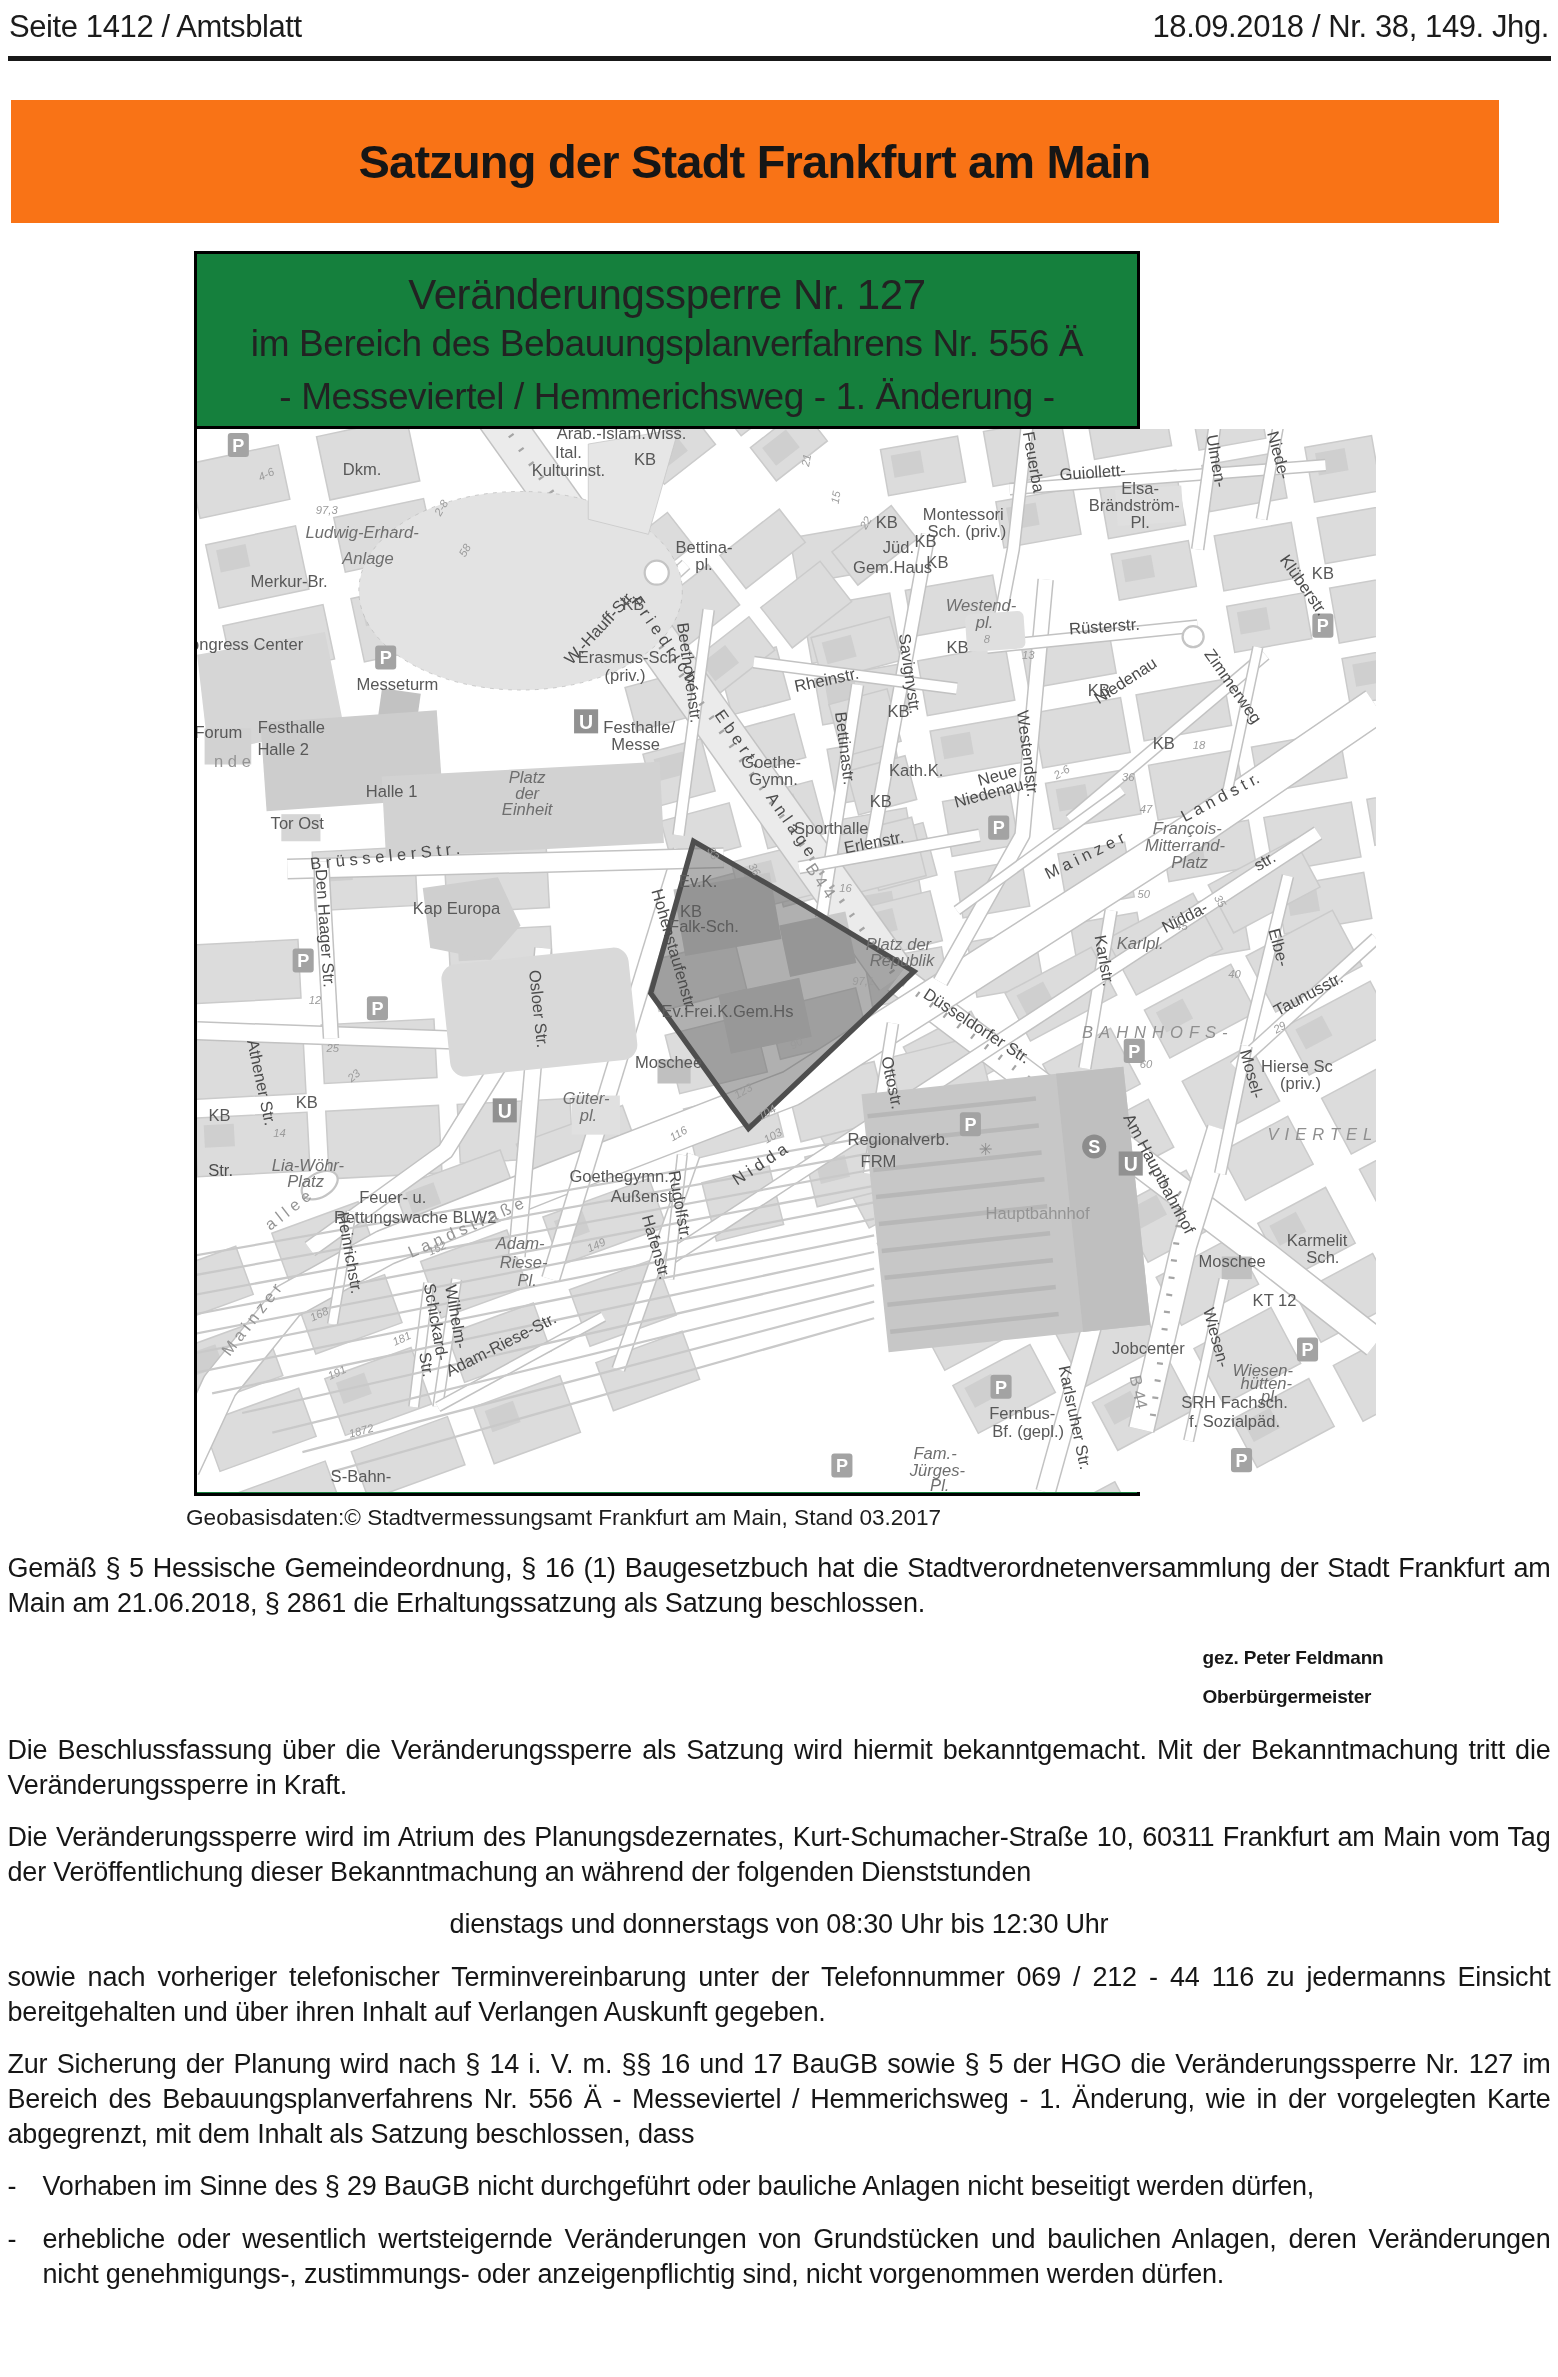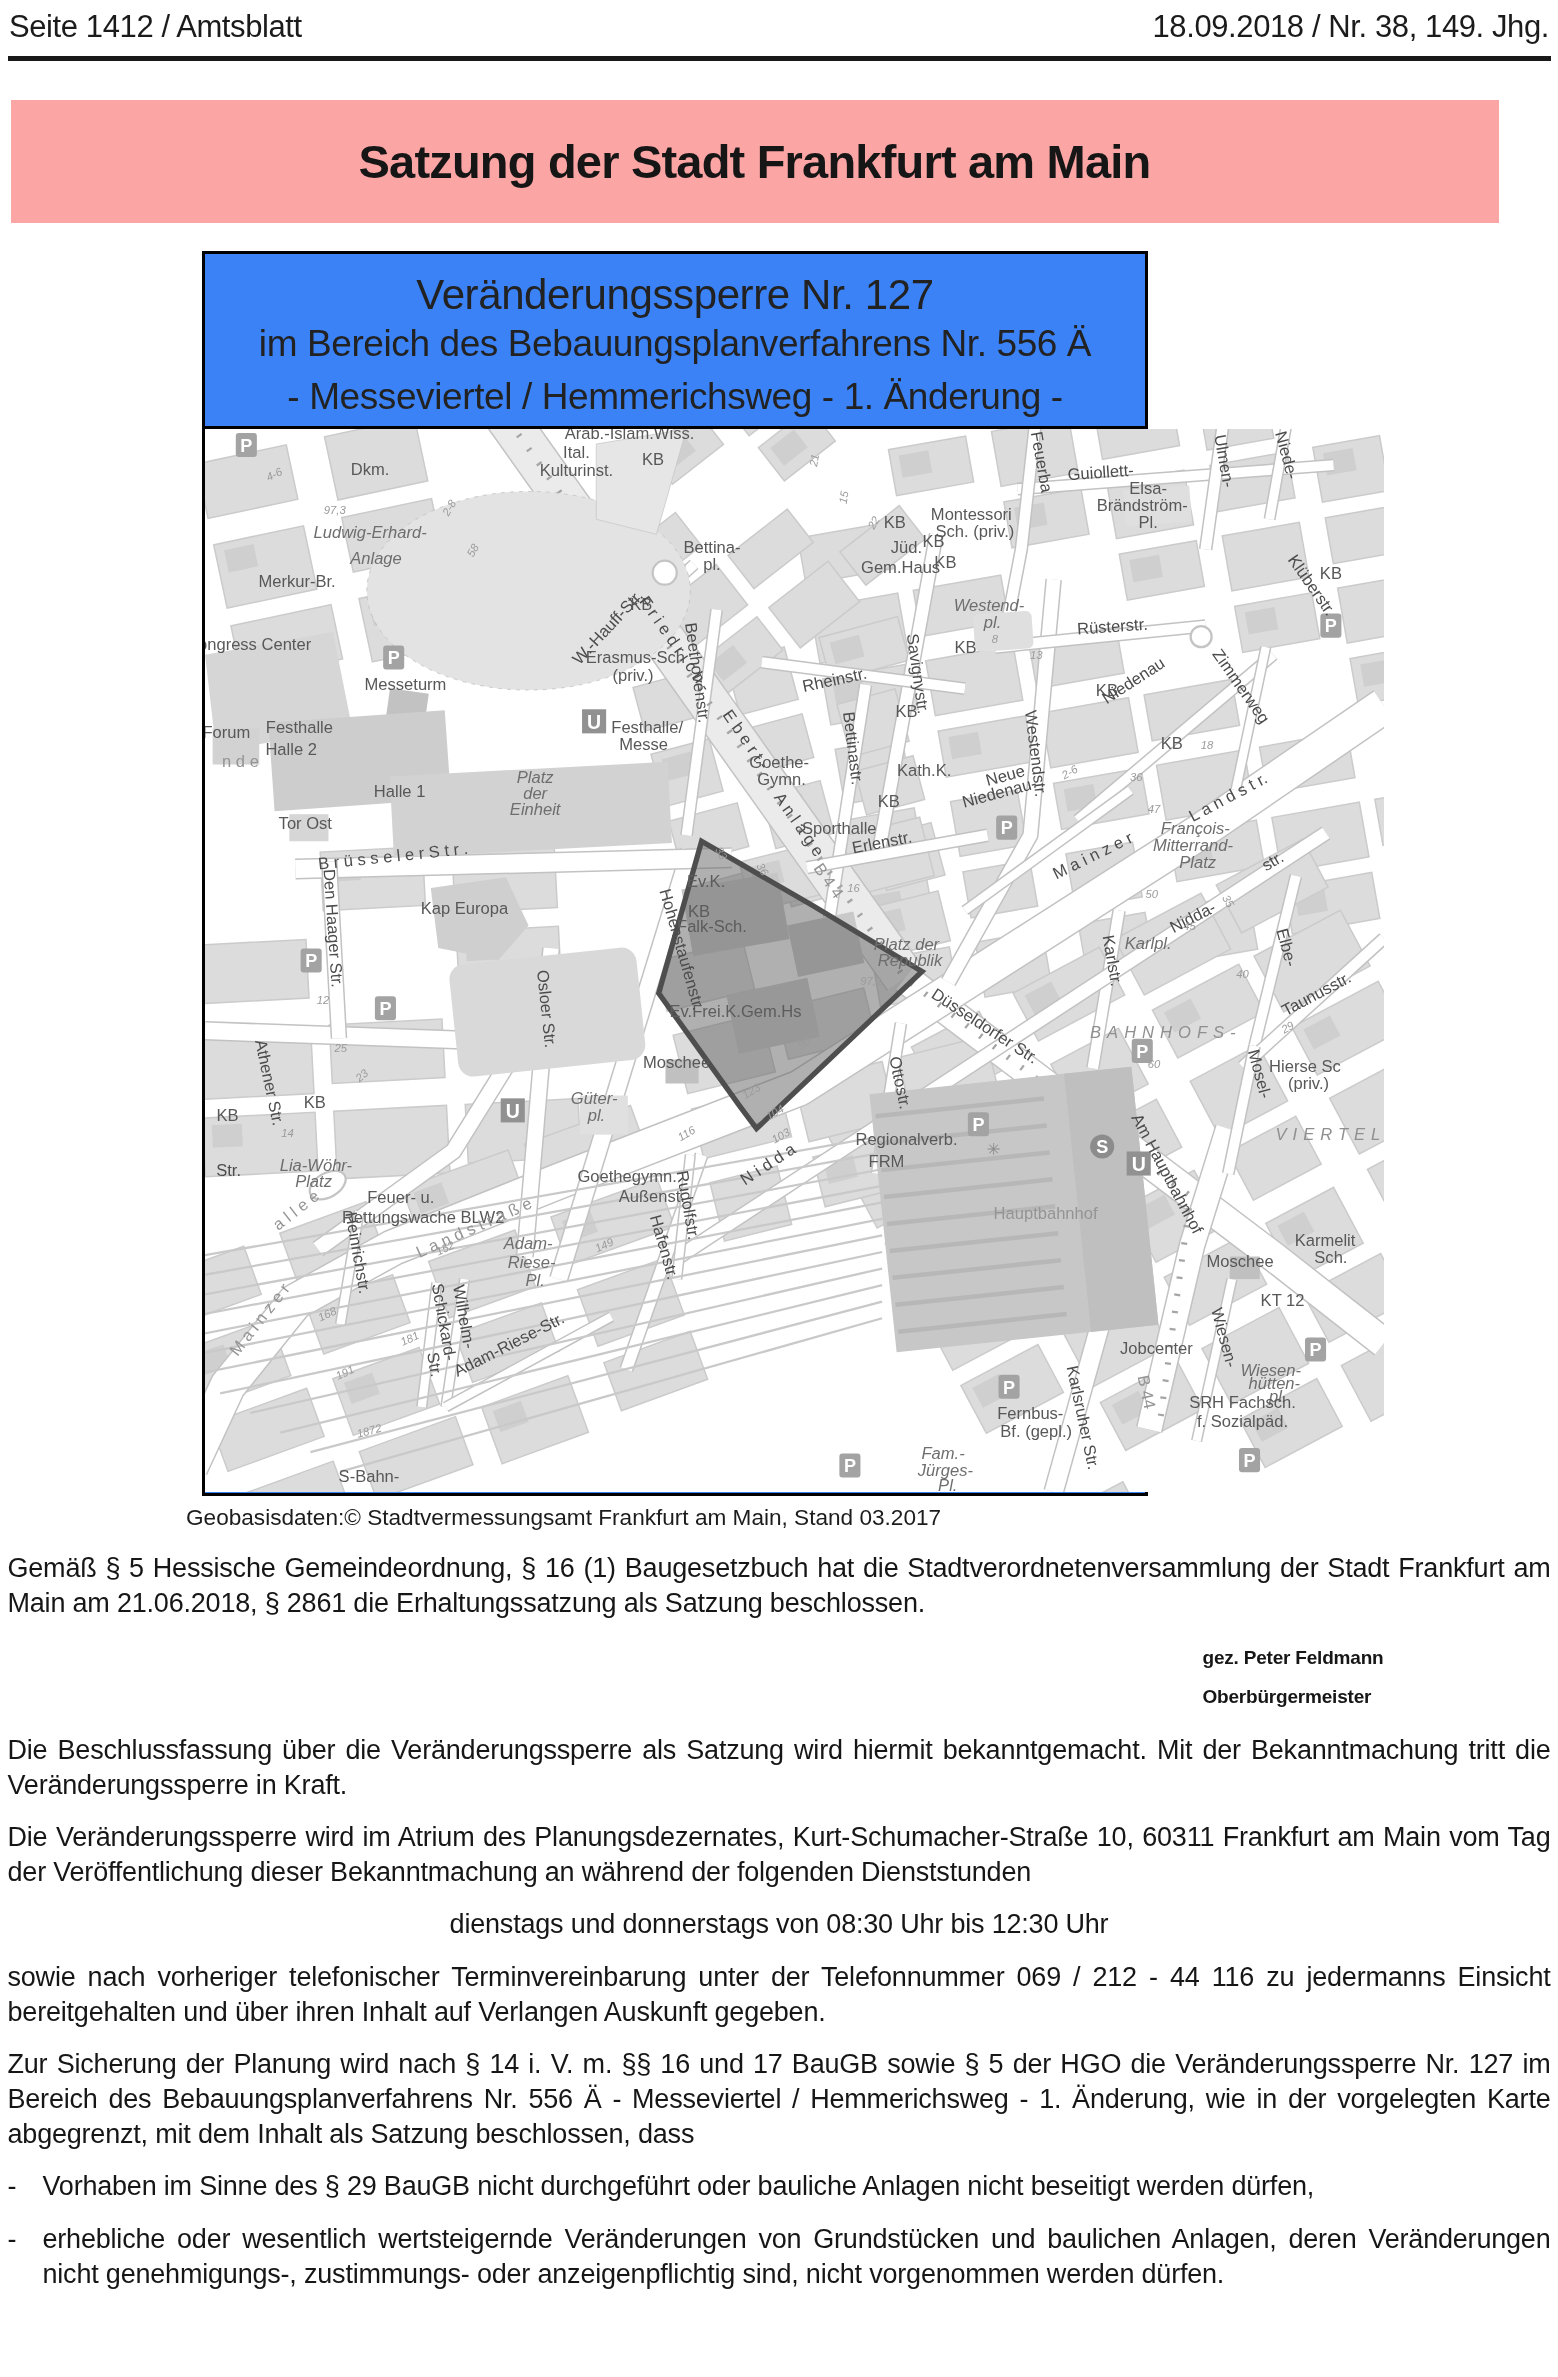--- a/index.html
+++ b/index.html
@@ -6,26 +6,26 @@
   body{
     width:1558px;height:2377px;position:relative;background:#ffffff;
     font-family:"Liberation Sans", sans-serif;color:#141414;
     -webkit-font-smoothing:antialiased;overflow:hidden;
   }
   
   .page-header{position:absolute;top:9px;left:9px;right:9px;display:flex;
     justify-content:space-between;font-size:31px;letter-spacing:-0.4px;color:#1b1b1b;}
   .header-rule{position:absolute;top:56px;left:7.5px;right:7.5px;height:5.3px;background:#191919;}
   
-  .banner{position:absolute;top:100px;left:10.5px;width:1488px;height:123px;background:#fca5a5;
+  .banner{position:absolute;top:100px;left:10.5px;width:1488px;height:123px;background:#f97316;
     display:flex;align-items:center;justify-content:center;}
   .banner h1{margin:0;font-size:47px;font-weight:bold;letter-spacing:-0.8px;color:#161616;}
   
-  .map-box{position:absolute;left:202px;top:251px;width:946px;height:1245px;
-    border:3.8px solid #000;box-sizing:border-box;background:#3b82f6;}
+  .map-box{position:absolute;left:194px;top:251px;width:946px;height:1245px;
+    border:3.8px solid #000;box-sizing:border-box;background:#15803d;}
   .map-title{height:175px;border-bottom:3.8px solid #000;box-sizing:border-box;
     text-align:center;padding-top:12px;}
   .map-title .t1{font-size:42px;color:#222;margin:4.5px 0 0 0;letter-spacing:-0.4px;}
   .map-title .t2{font-size:37px;color:#222;margin:4px 0 0 0;letter-spacing:-0.4px;}
   .map-title .t3{font-size:37px;color:#222;margin:11px 0 0 0;letter-spacing:-0.4px;}
   .map-canvas{position:relative;width:1179px;height:1063px;overflow:hidden;background:#fff;}
   svg text{font-family:"Liberation Sans", sans-serif;}
   .ml{fill:#585858;font-size:22px;text-anchor:middle;}
   .ml.i{font-style:italic;fill:#6e6e6e;}
   .ml.st{fill:#4c4c4c;}

